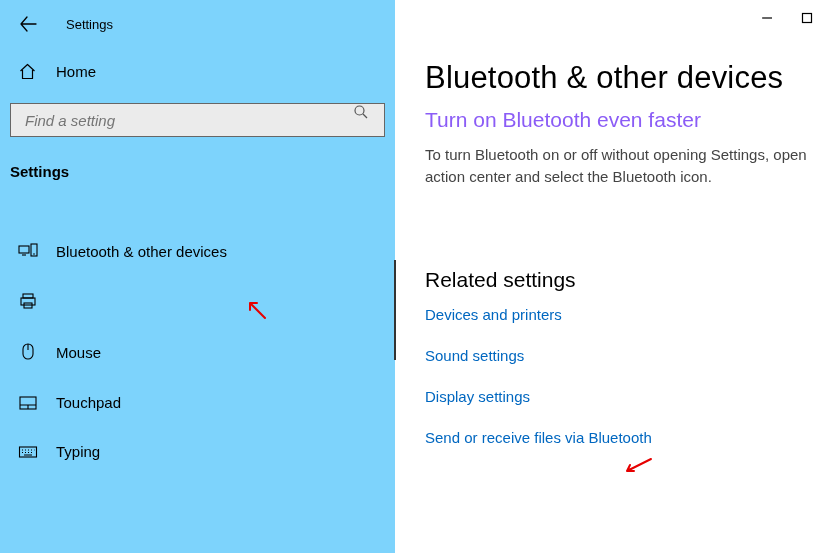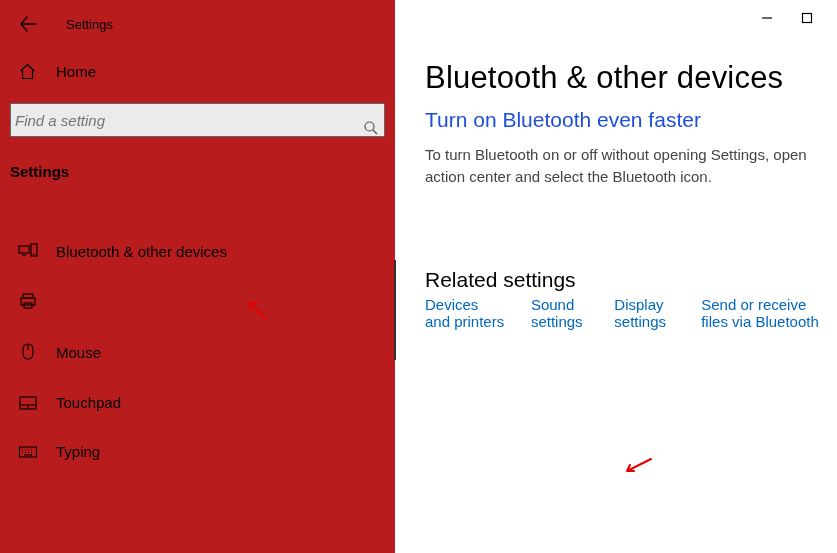--- a/index.html
+++ b/index.html
@@ -1,49 +1,49 @@
 <!DOCTYPE html>
 <html><head>
   <meta charset="utf-8">
   <style>
     * { box-sizing: border-box; margin: 0; padding: 0; font-family: "Segoe UI", Arial, sans-serif; }
     body { width: 837px; height: 553px; background: #fff; display: flex; overflow: hidden; position: relative; }
     
-    .sidebar { width: 395px; height: 100%; background: #b91c1c; display: flex; flex-direction: column; padding: 0; position: relative; }
+    .sidebar { width: 395px; height: 100%; background: #7dd3fc; display: flex; flex-direction: column; padding: 0; position: relative; }
     .header-row { display: flex; align-items: center; padding: 14px 0 14px 18px; gap: 28px; }
     .back-icon { width: 20px; height: 20px; display: flex; align-items: center; justify-content: center; cursor: pointer; }
     .app-title { font-size: 13px; color: #000; font-weight: 400; }
     
     .home-row { display: flex; align-items: center; padding: 14px 12px 14px 18px; gap: 18px; cursor: pointer; }
     .home-row .icon { width: 20px; display: flex; align-items: center; }
     .home-row .label { font-size: 15px; color: #000; }
     
-    .search-box { margin: 8px 10px 0 10px; height: 34px; background: #ebebeb; border: 1px solid #666; display: flex; align-items: flex-end; padding: 0 4px; }
+    .search-box { margin: 8px 10px 0 10px; height: 34px; background: #ebebeb; border: 1px solid #666; display: flex; align-items: flex-start; padding: 0 14px; }
     .search-box input { flex: 1; background: transparent; border: none; height: 100%; font-size: 15px; font-style: italic; color: #666; outline: none; }
     .search-box .icon { width: 18px; display: flex; align-items: center; justify-content: center; }
     
     .section-header { padding: 26px 0 18px 10px; font-size: 15px; font-weight: 600; color: #000; }
     
     .nav-list { display: flex; flex-direction: column; margin-top: 28px; }
     .nav-item { display: flex; align-items: center; padding: 16px 0 16px 18px; gap: 18px; cursor: pointer; }
     .nav-item .icon { width: 20px; display: flex; align-items: center; justify-content: center; }
     .nav-item .label { font-size: 15px; color: #000; }
     
     .divider-bar { position: absolute; right: -1px; top: 260px; width: 2px; height: 100px; background: #333; }
     
     .main { flex: 1; padding: 0 0 0 30px; display: flex; flex-direction: column; position: relative; }
     .window-controls { position: absolute; top: 12px; right: 0; display: flex; gap: 28px; padding-right: 24px; }
     .wc-min, .wc-max { width: 12px; height: 12px; display: flex; align-items: center; justify-content: center; cursor: pointer; }
     
     .page-title { font-size: 31px; font-weight: 300; color: #000; margin-top: 60px; letter-spacing: 0.2px; }
-    .subheading { font-size: 21px; font-weight: 400; color: #1d4ed8; margin-top: 12px; }
+    .subheading { font-size: 21px; font-weight: 400; color: #8b5cf6; margin-top: 12px; }
     .helptext { font-size: 15px; color: #444; margin-top: 12px; line-height: 1.45; padding-right: 18px; }
     
     .related-heading { font-size: 21px; font-weight: 400; color: #000; margin-top: 80px; }
-    .link-list { margin-top: 4px; display: flex; flex-direction: row; gap: 24px; }
+    .link-list { margin-top: 14px; display: flex; flex-direction: column; gap: 24px; }
     .link-list a { font-size: 15px; color: #0067c0; text-decoration: none; cursor: pointer; }
     
     .arrow1 { position: absolute; left: 245px; top: 298px; pointer-events: none; }
     .arrow2 { position: absolute; left: 623px; top: 455px; pointer-events: none; }
   </style>
 </head>
 <body>
 
 <div class="sidebar">
   <div class="header-row">

